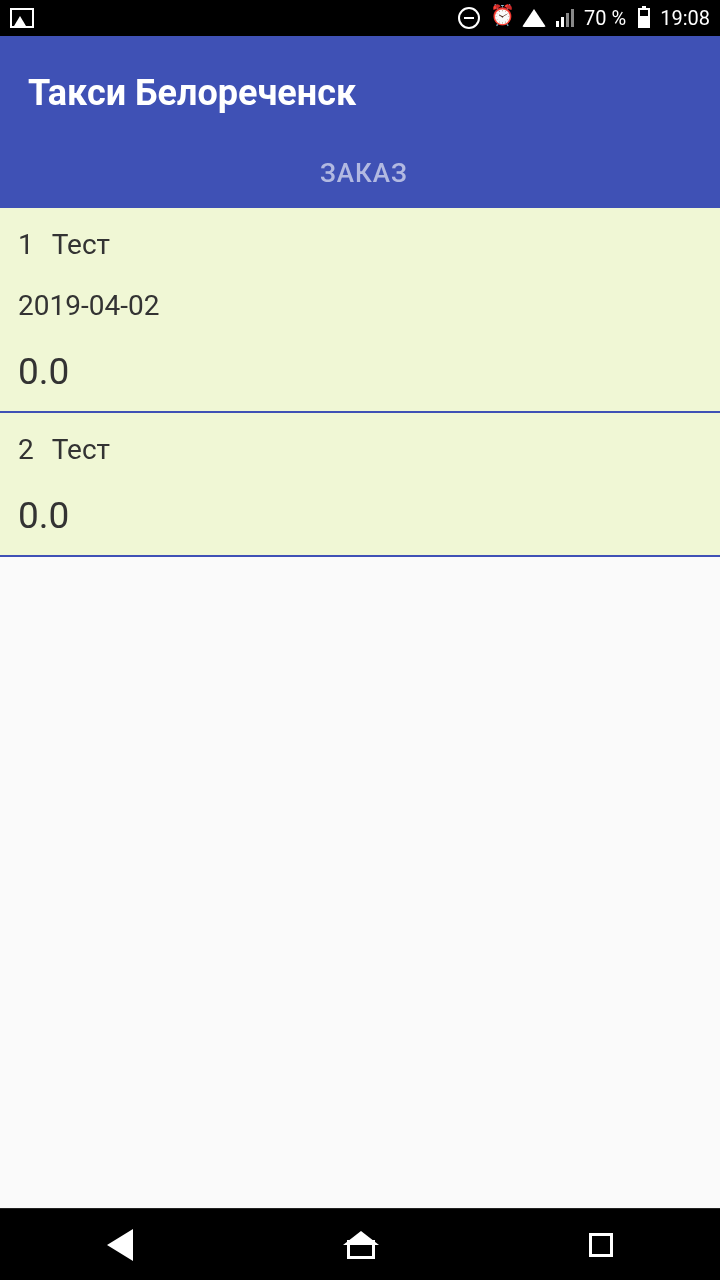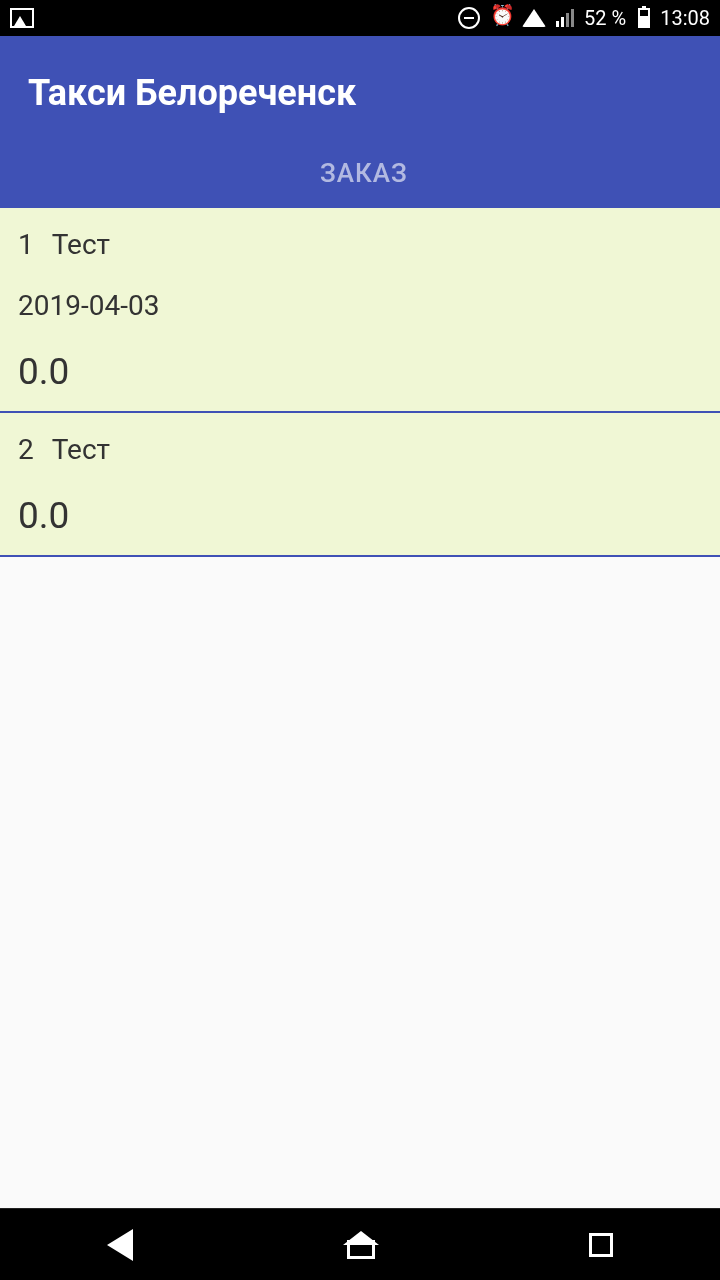--- a/index.html
+++ b/index.html
@@ -255,43 +255,43 @@
   <div class="status-right">
     <div class="dnd-icon"></div>
     <div class="alarm-icon"></div>
     <div class="wifi-icon"></div>
     <div class="signal-icon">
       <div class="signal-bar"></div>
       <div class="signal-bar"></div>
       <div class="signal-bar"></div>
       <div class="signal-bar"></div>
     </div>
-    <span>52 %</span>
+    <span>70 %</span>
     <div class="battery-icon"></div>
-    <span>13:08</span>
+    <span>19:08</span>
   </div>
 </div>
 
 <div class="app-bar">
   <div class="app-title">Такси Белореченск</div>
 </div>
 
 <div class="tabs">
   <div class="tab">
     <span>ЗАКАЗ</span>
   </div>
 </div>
 
 <div class="content">
   <div class="history-item">
     <div class="history-header">
       <span>1</span>
       <span>Тест</span>
     </div>
-    <div class="history-date">2019-04-03</div>
+    <div class="history-date">2019-04-02</div>
     <div class="history-amount">0.0</div>
   </div>
   <div class="history-item">
     <div class="history-header">
       <span>2</span>
       <span>Тест</span>
     </div>
     <div class="history-amount">0.0</div>
   </div>
 </div>

